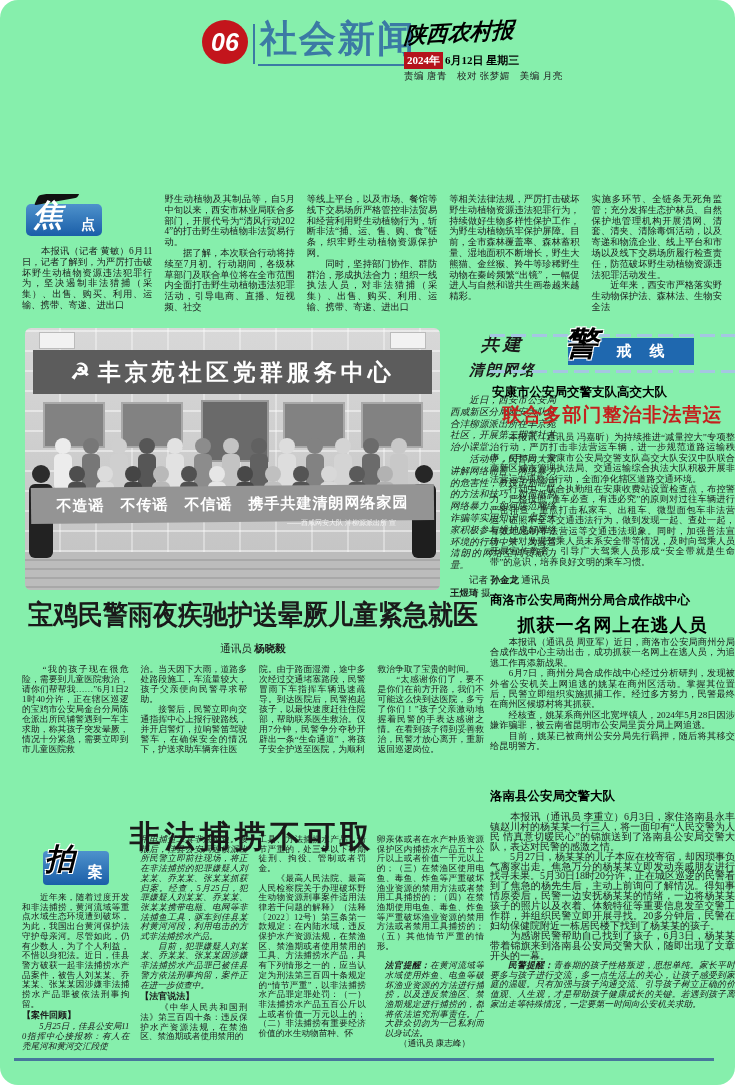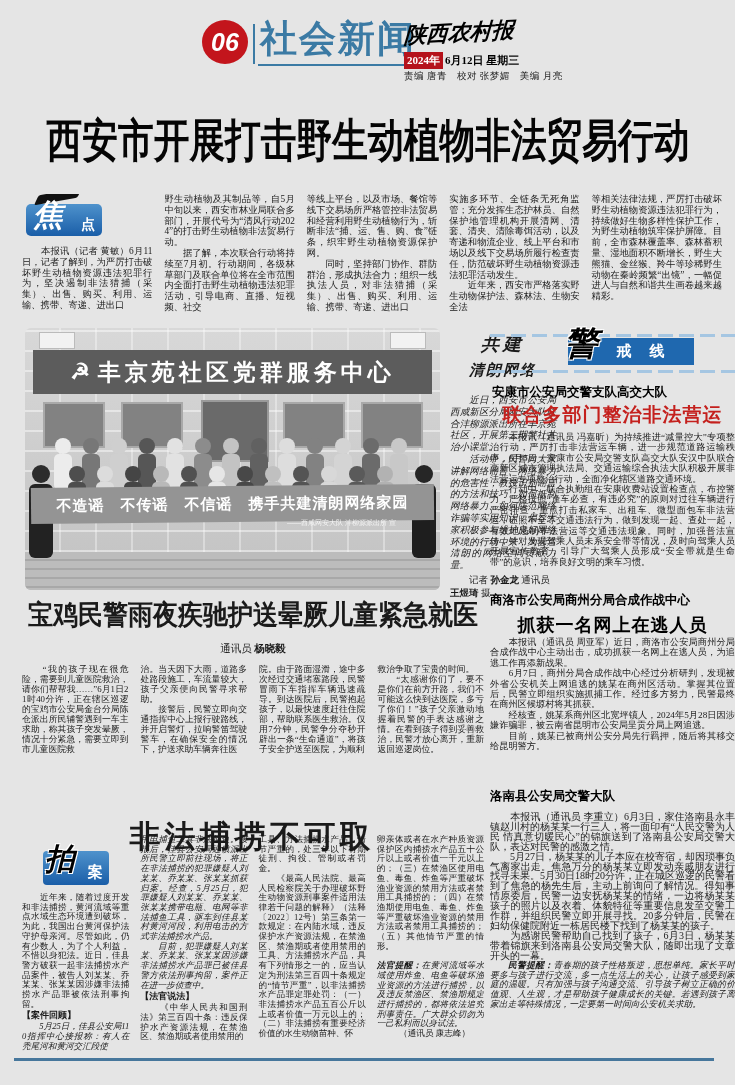--- a/index.html
+++ b/index.html
@@ -1,17 +1,17 @@
 <!DOCTYPE html>
 <html><head>
 <meta charset="utf-8">
 <style>
   html,body{margin:0;padding:0;background:#ffffff;}
-  .page{position:relative;width:735px;height:1085px;background:#e5e5e5;overflow:hidden;
-        font-family:"Liberation Serif",serif;color:#1a1a1a;}
+  .page{position:relative;width:735px;height:1085px;background:#86efac;overflow:hidden;
+        font-family:"Liberation Serif",serif;color:#1a1a1a;border-radius:18px;}
   .abs{position:absolute;}
   .flow{white-space:pre-line;text-align:justify;text-justify:inter-character;word-break:break-all;}
   .kai{font-style:italic;}
 
   
   .badge06{left:202px;top:20px;width:46px;height:44px;border-radius:50%;background:#c3151c;
            color:#fff;display:flex;align-items:center;justify-content:center;
            font:italic 900 25px "Liberation Sans",sans-serif;}
   .sec-vbar{left:253px;top:24px;width:2px;height:40px;background:#3b7aa4;}
   .sec-title{left:260px;top:18px;font-size:37px;font-weight:700;color:#3b7aa4;letter-spacing:2px;line-height:42px;}
@@ -114,39 +114,36 @@
   <div class="abs sec-vbar"></div>
   <div class="abs sec-title">社会新闻</div>
   <div class="abs sec-underline"></div>
   <div class="abs brand-name">陕西农村报</div>
   <div class="abs date-row">
     <span class="date-badge">2024年</span>
     <span class="date-rest">6月12日 星期三</span>
   </div>
   <div class="abs staff">责编 唐青　校对 张梦媚　美编 月亮</div>
 
-  <div class="abs lead-headline">
-    <span>西安市开展打击野生动植物非法贸易行动</span>
-  </div>
   <div class="abs lead-cols">
     <div>
       <div class="jiaodian">
         <span class="brush"></span>
         <span class="c1">焦</span>
         <span class="c2">点</span>
       </div>
       <div class="flow">　　本报讯（记者 黄敏）6月11日，记者了解到，为严厉打击破坏野生动植物资源违法犯罪行为，坚决遏制非法猎捕（采集）、出售、购买、利用、运输、携带、寄递、进出口</div>
     </div>
     <div class="flow">野生动植物及其制品等，自5月中旬以来，西安市林业局联合多部门，开展代号为“清风行动2024”的打击野生动植物非法贸易行动。
 　　据了解，本次联合行动将持续至7月初。行动期间，各级林草部门及联合单位将在全市范围内全面打击野生动植物违法犯罪活动，引导电商、直播、短视频、社交</div>
     <div class="flow">等线上平台，以及市场、餐馆等线下交易场所严格管控非法贸易和经营利用野生动植物行为，斩断非法“捕、运、售、购、食”链条，织牢野生动植物资源保护网。
 　　同时，坚持部门协作、群防群治，形成执法合力；组织一线执法人员，对非法猎捕（采集）、出售、购买、利用、运输、携带、寄递、进出口</div>
+    <div class="flow">等相关法律法规，严厉打击破坏野生动植物资源违法犯罪行为，持续做好生物多样性保护工作，为野生动植物筑牢保护屏障。目前，全市森林覆盖率、森林蓄积量、湿地面积不断增长，野生大熊猫、金丝猴、羚牛等珍稀野生动物在秦岭频繁“出镜”，一幅促进人与自然和谐共生画卷越来越精彩。</div>
     <div class="flow">实施多环节、全链条无死角监管；充分发挥生态护林员、自然保护地管理机构开展清网、清套、清夹、清除毒饵活动，以及寄递和物流企业、线上平台和市场以及线下交易场所履行检查责任，防范破坏野生动植物资源违法犯罪活动发生。
 　　近年来，西安市严格落实野生动物保护法、森林法、生物安全法</div>
-    <div class="flow">等相关法律法规，严厉打击破坏野生动植物资源违法犯罪行为，持续做好生物多样性保护工作，为野生动植物筑牢保护屏障。目前，全市森林覆盖率、森林蓄积量、湿地面积不断增长，野生大熊猫、金丝猴、羚牛等珍稀野生动物在秦岭频繁“出镜”，一幅促进人与自然和谐共生画卷越来越精彩。</div>
   </div>
 
   <div class="abs photo">
     <div class="tiles"></div>
     <div class="ac" style="left:14px;"></div>
     <div class="ac" style="right:14px;"></div>
     <div class="ph-sign">
       <span class="emblem">☭</span>
       <span>丰京苑社区党群服务中心</span>
     </div>
@@ -268,21 +265,21 @@
     <div>
       <div class="flow kai">用电捕鱼工具非法捕鱼。接报后，佳县公安局通镇派出所民警立即前往现场，将正在非法捕捞的犯罪嫌疑人刘某某、乔某某、张某某抓获归案。经查，5月25日，犯罪嫌疑人刘某某、乔某某、张某某携带电瓶、电网等非法捕鱼工具，驱车到佳县某村黄河河段，利用电击的方式非法捕捞水产品。
 　　目前，犯罪嫌疑人刘某某、乔某某、张某某因涉嫌非法捕捞水产品罪已被佳县警方依法刑事拘留，案件正在进一步侦查中。</div>
       <div class="marker">【法官说法】</div>
       <div class="flow">　　《中华人民共和国刑法》第三百四十条：违反保护水产资源法规，在禁渔区、禁渔期或者使用禁用的</div>
     </div>
     <div class="flow">工具、方法捕捞水产品，情节严重的，处三年以下有期徒刑、拘役、管制或者罚金。
 　　《最高人民法院、最高人民检察院关于办理破坏野生动物资源刑事案件适用法律若干问题的解释》（法释〔2022〕12号）第三条第一款规定：在内陆水域，违反保护水产资源法规，在禁渔区、禁渔期或者使用禁用的工具、方法捕捞水产品，具有下列情形之一的，应当认定为刑法第三百四十条规定的“情节严重”，以非法捕捞水产品罪定罪处罚：（一）非法捕捞水产品五百公斤以上或者价值一万元以上的；（二）非法捕捞有重要经济价值的水生动物苗种、怀</div>
     <div>
       <div class="flow">卵亲体或者在水产种质资源保护区内捕捞水产品五十公斤以上或者价值一千元以上的；（三）在禁渔区使用电鱼、毒鱼、炸鱼等严重破坏渔业资源的禁用方法或者禁用工具捕捞的；（四）在禁渔期使用电鱼、毒鱼、炸鱼等严重破坏渔业资源的禁用方法或者禁用工具捕捞的；（五）其他情节严重的情形。</div>
-      <div class="flow kai" style="text-indent:17px;">
+      <div class="flow kai" style="text-indent:17px;margin-left:8px;">
         <b class="rem-label">法官提醒：</b><span>在黄河流域等水域使用炸鱼、电鱼等破坏渔业资源的方法进行捕捞，以及违反禁渔区、禁渔期规定进行捕捞的，都将依法追究刑事责任。广大群众切勿为一己私利而以身试法。</span>
       </div>
       <div class="pa-credit">（通讯员 康志峰）</div>
     </div>
   </div>
 
   <div class="abs bottom-rule"></div>
 </div>
 
 </body></html>

